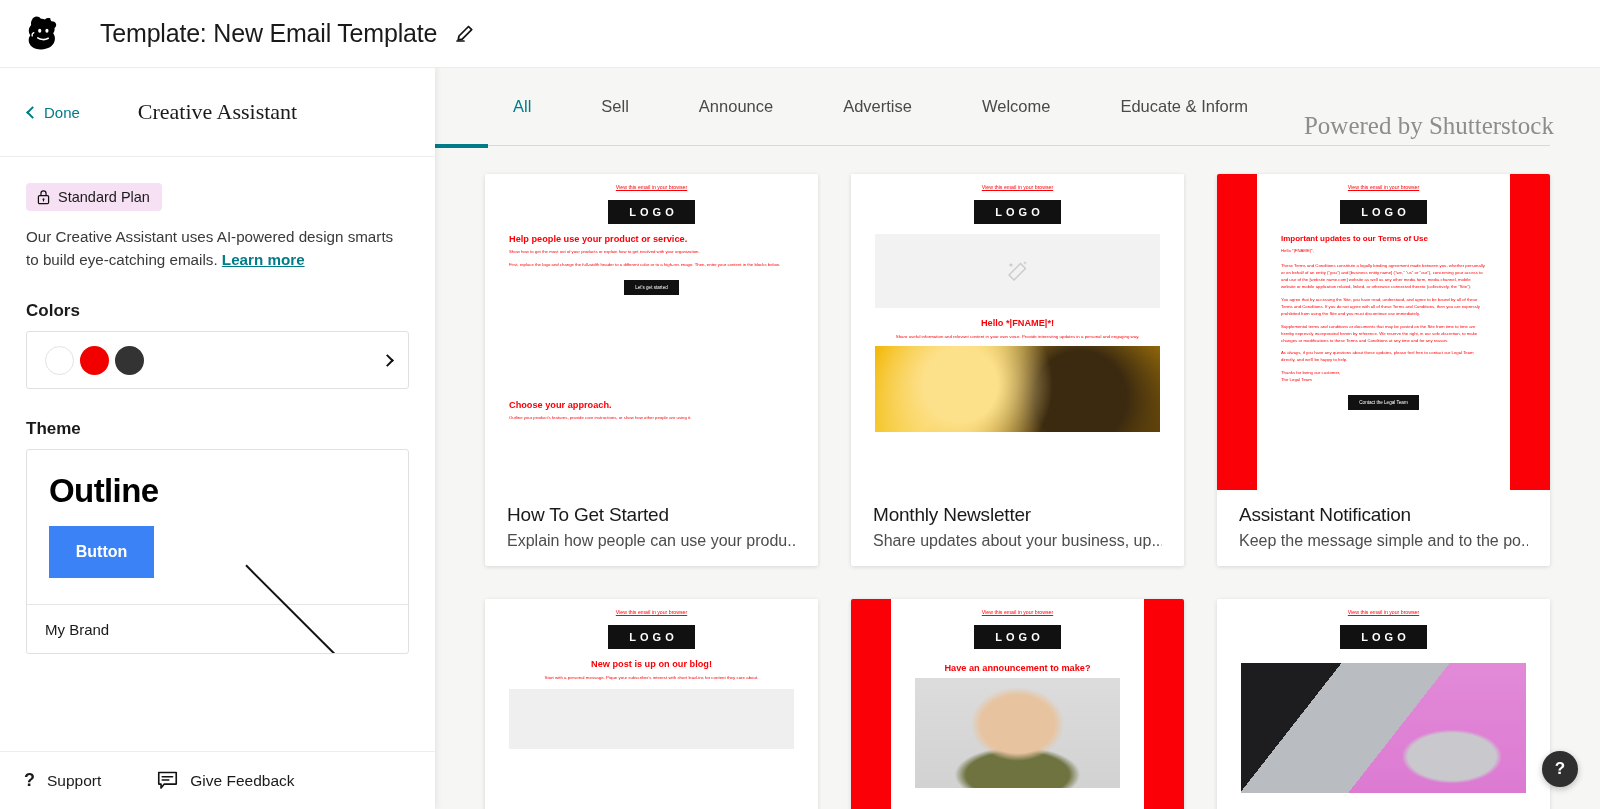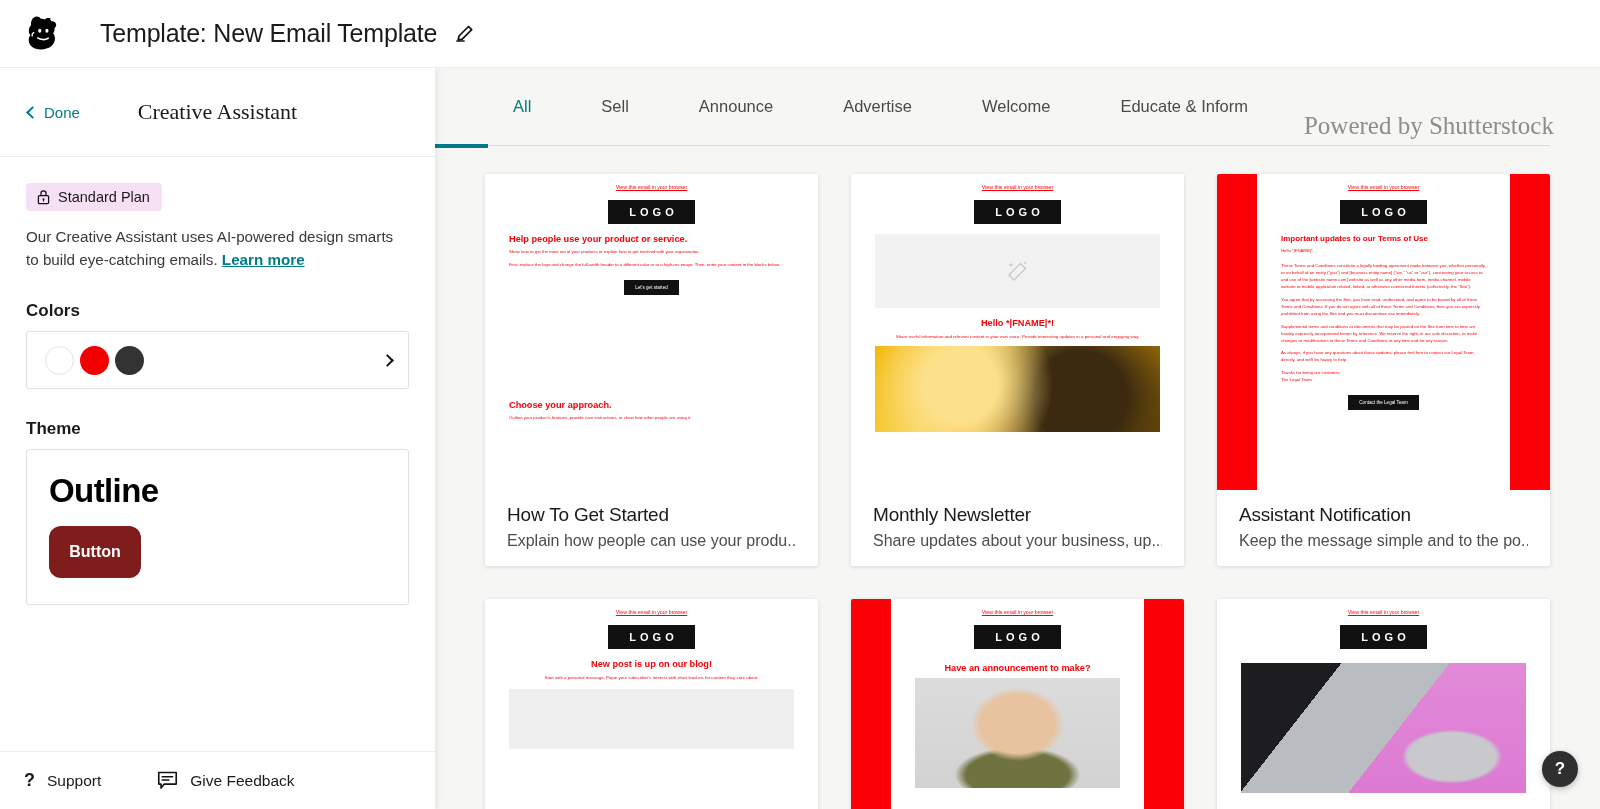--- a/index.html
+++ b/index.html
@@ -89,23 +89,23 @@
   }
 
   .theme-box {
     border: 1px solid #e0e0e0; border-radius: 3px; background: #fff;
     overflow: hidden;
   }
   .theme-preview { padding: 22px 22px 26px 22px; }
   .theme-heading { font-size: 33px; font-weight: 700; color: #000; letter-spacing: -0.6px; }
   .theme-para { font-size: 17px; color: #1a1a1a; margin-top: 18px; }
   .theme-button {
-    margin-top: 16px; background: #7f1d1d; color: #fff;
-    width: 92px; height: 52px; display: flex; align-items: center; justify-content: center;
-    font-size: 16px; font-weight: 700; cursor: pointer; border-radius: 12px;
+    margin-top: 16px; background: #3b82f6; color: #fff;
+    width: 105px; height: 52px; display: flex; align-items: center; justify-content: center;
+    font-size: 16px; font-weight: 700; cursor: pointer;
   }
   .brand-row {
     border-top: 1px solid #e6e6e6;
     height: 49px; display: flex; align-items: center;
     padding: 0 16px 0 18px; cursor: pointer;
   }
   .brand-row span { flex: 1; font-size: 15px; color: #1a1a1a; }
 
   .sb-foot {
     height: 58px; min-height: 58px;
@@ -277,20 +277,24 @@
           </div>
           <span class="chev-right"></span>
         </div>
 
         <div class="section-label">Theme</div>
         <div class="theme-box">
           <div class="theme-preview">
             <div class="theme-heading">Outline</div>
             <div class="theme-button">Button</div>
           </div>
+          <div class="brand-row">
+            <span>My Brand</span>
+            <span class="chev-right"></span>
+          </div>
         </div>
       </div>
 
       <div class="sb-foot">
         <div class="foot-item">
           <span class="qmark">?</span>
           <span>Support</span>
         </div>
         <div class="foot-item">
           <svg class="bubble-ico" viewBox="0 0 22 20">

